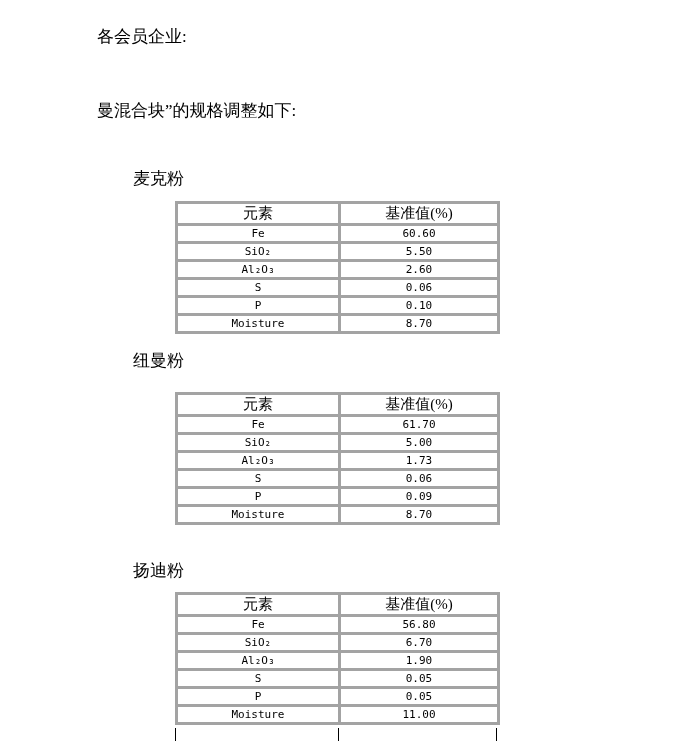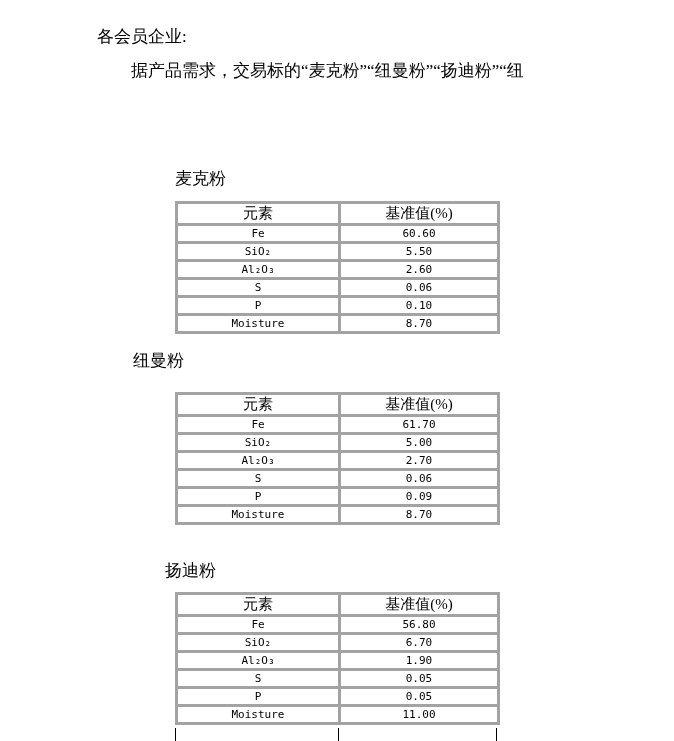--- a/index.html
+++ b/index.html
@@ -72,24 +72,24 @@
     display: block;
   }
 </style>
 </head>
 <body>
 
 <div class="page">
 
   <div class="abs body-line" style="top:26px; left:97px;">各会员企业:</div>
 
-  <div class="abs body-line" style="top:60px; left:131px;">据产品需求，交易标的“麦克粉”“纽曼粉”“扬迪粉”“纽</div>
-
-
-  <div class="abs section-title" style="top:168px; left:133px;margin-left:42px;">麦克粉</div>
+
+  <div class="abs body-line" style="top:100px; left:97px;">曼混合块”的规格调整如下:</div>
+
+  <div class="abs section-title" style="top:168px; left:133px;">麦克粉</div>
 
   <table class="spec" style="top:201px;">
     <colgroup>
         <col style="width:163px;">
         <col style="width:159px;">
       </colgroup>
     <thead>
       <tr>
         <th>元素</th>
         <th>基准值(%)</th>
@@ -140,38 +140,38 @@
         <tr>
           <td>Fe</td>
           <td>61.70</td>
         </tr>
         <tr>
           <td>SiO₂</td>
           <td>5.00</td>
         </tr>
         <tr>
           <td>Al₂O₃</td>
-          <td>2.70</td>
+          <td>1.73</td>
         </tr>
         <tr>
           <td>S</td>
           <td>0.06</td>
         </tr>
         <tr>
           <td>P</td>
           <td>0.09</td>
         </tr>
         <tr>
           <td>Moisture</td>
           <td>8.70</td>
         </tr>
       </tbody>
   </table>
 
-  <div class="abs section-title" style="top:560px; left:133px;margin-left:32px;">扬迪粉</div>
+  <div class="abs section-title" style="top:560px; left:133px;">扬迪粉</div>
 
   <table class="spec" style="top:592px;">
     <colgroup>
         <col style="width:163px;">
         <col style="width:159px;">
       </colgroup>
     <thead>
       <tr>
         <th>元素</th>
         <th>基准值(%)</th>

